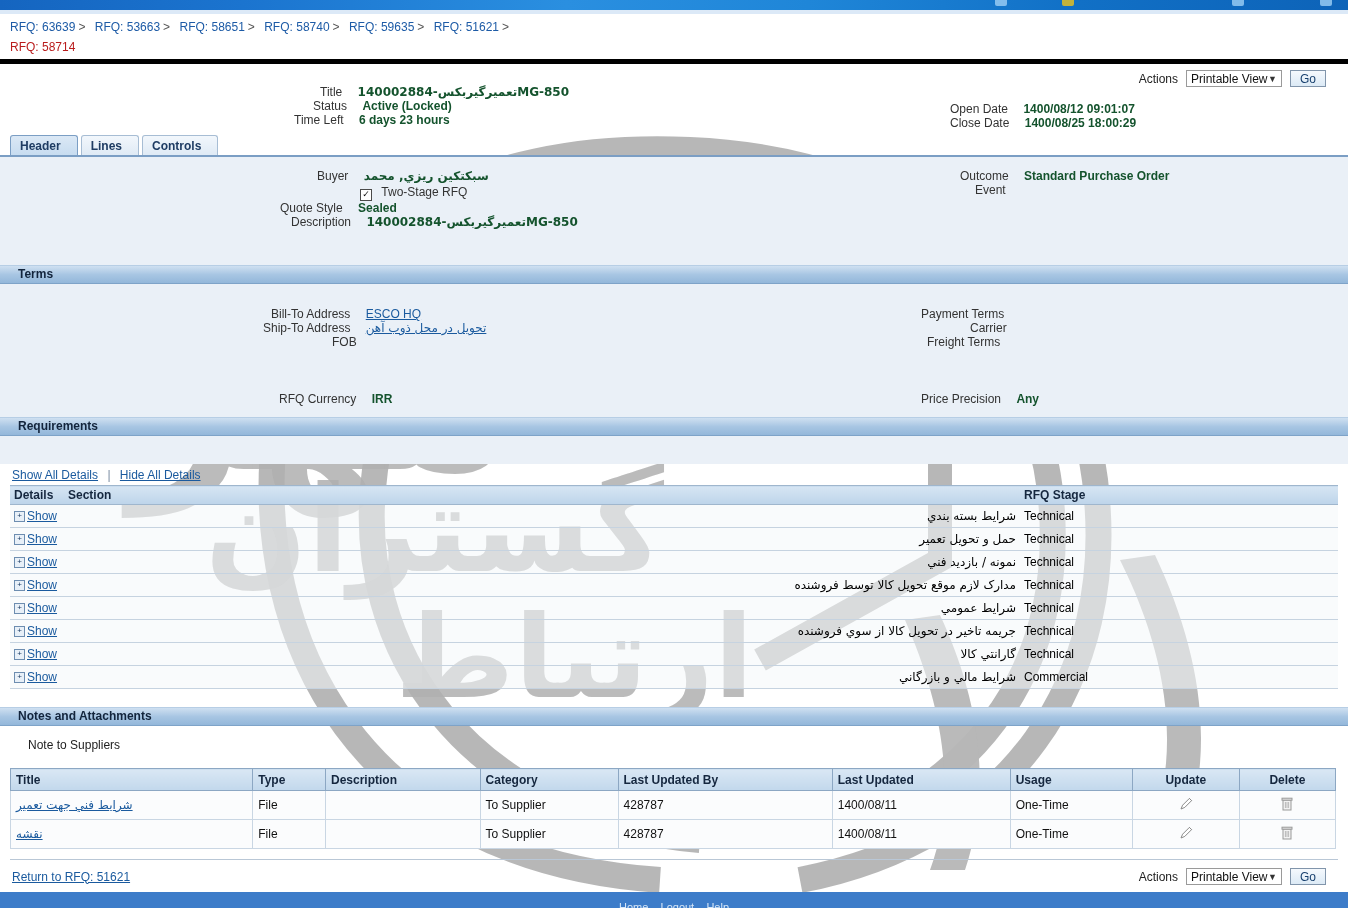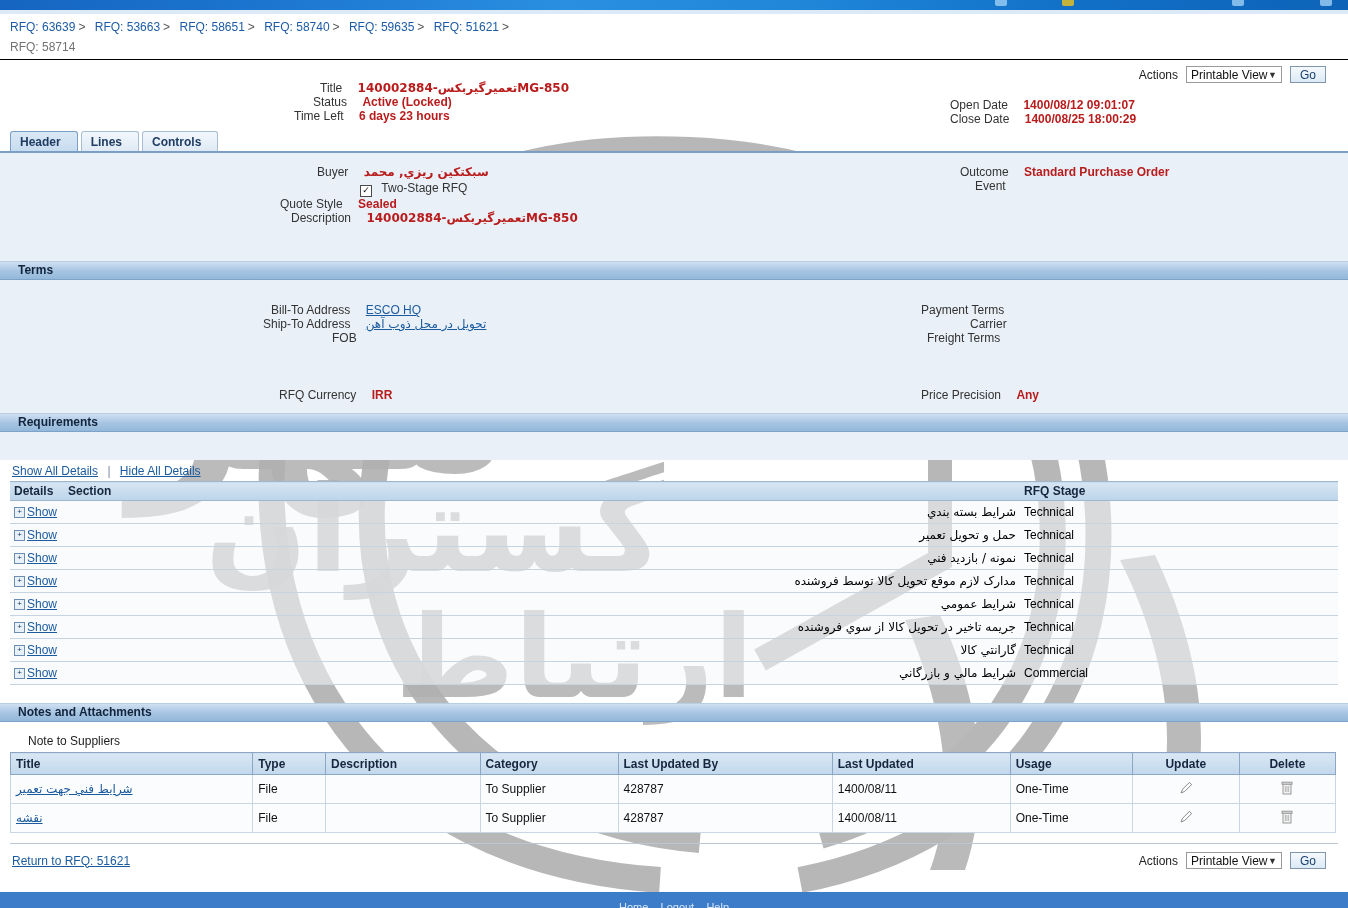--- a/index.html
+++ b/index.html
@@ -66,22 +66,22 @@
     z-index: 20;
   }
   .breadcrumb a {
     color: #1d5ba6;
     text-decoration: none;
   }
   .breadcrumb .sep { color: #555; margin: 0 6px 0 3px; }
   .page-title-row {
     padding: 3px 10px 5px 10px;
     font-size: 12px;
-    color: #737373;
-    border-bottom: 1px solid #000000;
+    color: #b91c1c;
+    border-bottom: 5px solid #000000;
     position: relative;
     z-index: 20;
   }
 
   
   .actions-bar {
     display: flex;
     justify-content: flex-end;
     align-items: center;
     gap: 8px;
@@ -120,21 +120,21 @@
     position: relative;
     z-index: 20;
     height: 44px;
   }
   .kv {
     position: absolute;
     font-size: 12px;
     white-space: nowrap;
   }
   .kv .k { color: #333; }
-  .kv .v { color: #b91c1c; font-weight: bold; }
+  .kv .v { color: #14532d; font-weight: bold; }
 
   
   .tabs {
     position: relative;
     z-index: 20;
     padding-left: 10px;
     display: flex;
     align-items: flex-end;
     gap: 3px;
     height: 20px;
@@ -235,21 +235,21 @@
     color: #1a3b63;
     margin-right: 2px;
     vertical-align: middle;
   }
   .rtl { direction: rtl; text-align: right; font-family: "DejaVu Sans", sans-serif; }
 
   
   .note-lbl {
     font-size: 12px;
     color: #1d1d1d;
-    padding: 12px 0 4px 28px;
+    padding: 12px 0 16px 28px;
     position: relative;
     z-index: 20;
   }
   table.notes {
     border-collapse: collapse;
     width: 1326px;
     margin-left: 10px;
     font-size: 12px;
     position: relative;
     z-index: 20;

